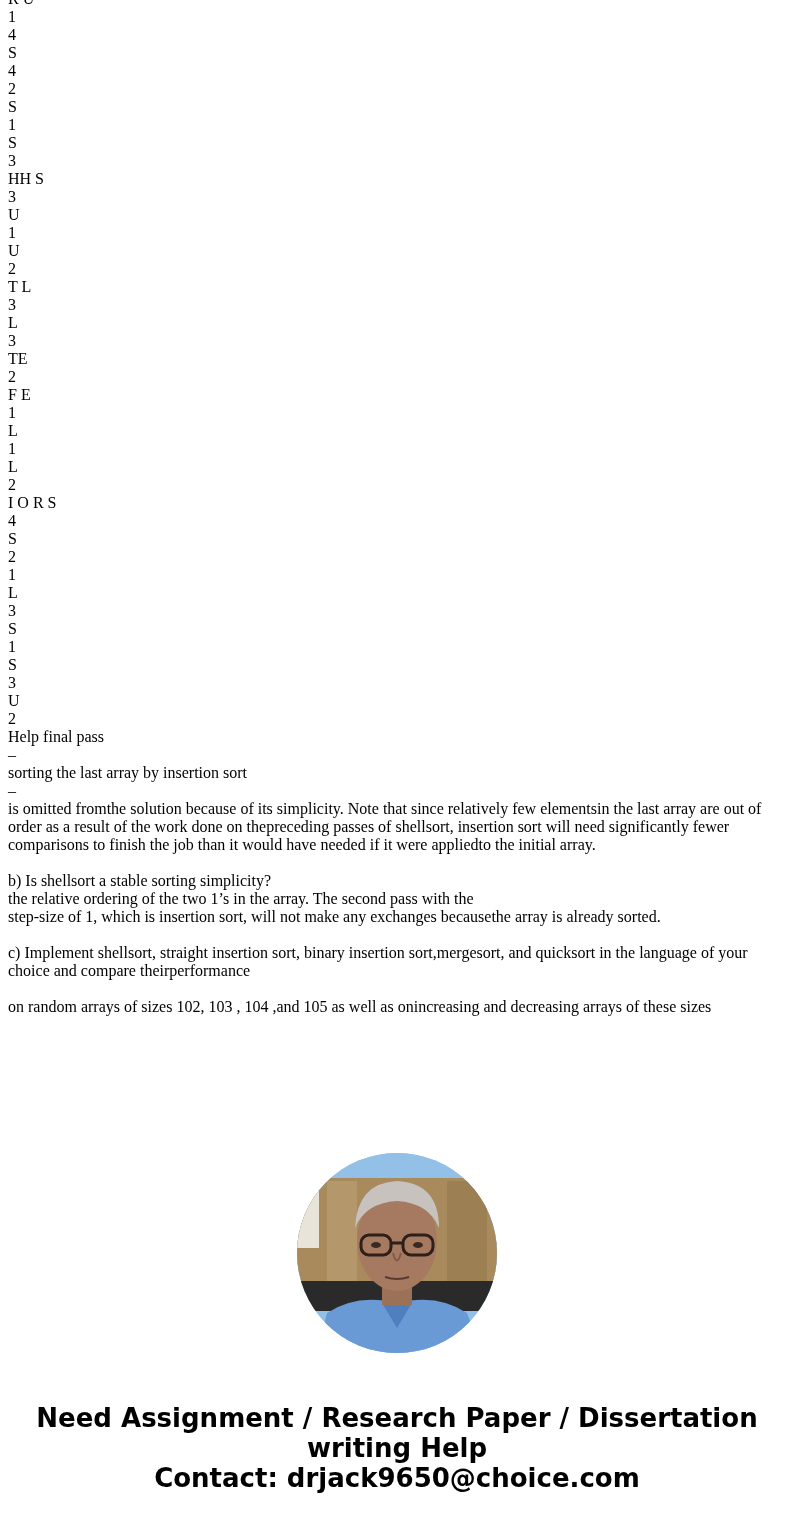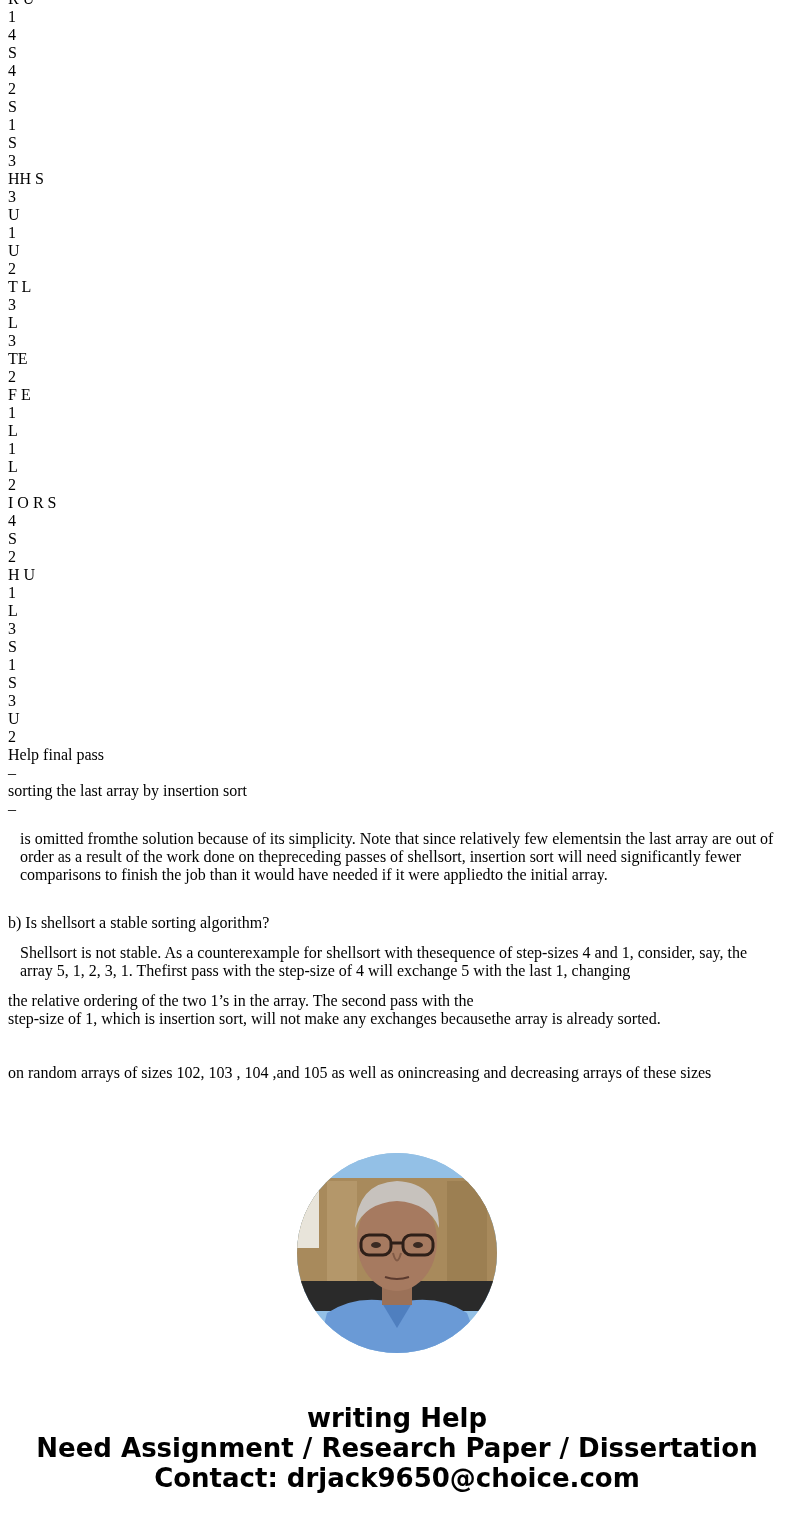--- a/index.html
+++ b/index.html
@@ -13,21 +13,21 @@
     line-height: 18px;
     color: #000000;
   }
   .content {
     position: absolute;
     left: 8px;
     top: -10px;
     width: 778px;
   }
   .line { display: block; white-space: pre-wrap; }
-  .para { margin: 12px; }
+  .para { margin: 0; }
   .blank { height: 18px; }
   .avatar-wrap {
     position: absolute;
     left: 297px;
     top: 1153px;
     width: 200px;
     height: 200px;
     border-radius: 50%;
     overflow: hidden;
     background: #8fbbe0;
@@ -77,45 +77,44 @@
       <span class="line">F E</span>
       <span class="line">1</span>
       <span class="line">L</span>
       <span class="line">1</span>
       <span class="line">L</span>
       <span class="line">2</span>
       <span class="line">I O R S</span>
       <span class="line">4</span>
       <span class="line">S</span>
       <span class="line">2</span>
-      <span class="line">H U</span>
       <span class="line">1</span>
       <span class="line">L</span>
       <span class="line">3</span>
       <span class="line">S</span>
       <span class="line">1</span>
       <span class="line">S</span>
       <span class="line">3</span>
       <span class="line">U</span>
       <span class="line">2</span>
     </div>
 
   <span class="line">Help final pass</span>
   <span class="line">–</span>
   <span class="line">sorting the last array by insertion sort</span>
   <span class="line">–</span>
   <p class="para">is omitted fromthe solution because of its simplicity. Note that since relatively few elementsin the last array are out of order as a result of the work done on thepreceding passes of shellsort, insertion sort will need significantly fewer comparisons to finish the job than it would have needed if it were appliedto the initial array.</p>
   <div class="blank"></div>
 
-  <span class="line">b) Is shellsort a stable sorting algorithm?</span>
-  <p class="para">Shellsort is not stable. As a counterexample for shellsort with thesequence of step-sizes 4 and 1, consider, say, the array 5, 1, 2, 3, 1. Thefirst pass with the step-size of 4 will exchange 5 with the last 1, changing</p>
+  <span class="line">b) Is shellsort a stable sorting simplicity?</span>
   <span class="line">the relative ordering of the two 1’s in the array. The second pass with the</span>
   <span class="line">step-size of 1, which is insertion sort, will not make any exchanges becausethe array is already sorted.</span>
   <div class="blank"></div>
 
+  <p class="para">c) Implement shellsort, straight insertion sort, binary insertion sort,mergesort, and quicksort in the language of your choice and compare theirperformance</p>
   <div class="blank"></div>
   <span class="line">on random arrays of sizes 102, 103 , 104 ,and 105 as well as onincreasing and decreasing arrays of these sizes</span>
 </div>
 
 <div class="avatar-wrap">
   <svg width="200" height="200" viewBox="0 0 200 200">
     <rect x="0" y="0" width="200" height="200" fill="#93c0e6"></rect>
     <rect x="0" y="25" width="200" height="110" fill="#a88a5c"></rect>
     <rect x="0" y="25" width="22" height="70" fill="#e8e4da"></rect>
     <rect x="30" y="28" width="30" height="100" fill="#b4976a"></rect>
@@ -130,16 +129,16 @@
     <rect x="106" y="82" width="30" height="20" rx="8" fill="none" stroke="#2e1f18" stroke-width="3"></rect>
     <line x1="94" y1="90" x2="106" y2="90" stroke="#2e1f18" stroke-width="3"></line>
     <ellipse cx="79" cy="92" rx="5" ry="3" fill="#3a2a22"></ellipse>
     <ellipse cx="121" cy="92" rx="5" ry="3" fill="#3a2a22"></ellipse>
     <path d="M96 100 Q100 115 104 100" fill="none" stroke="#805a46" stroke-width="2"></path>
     <path d="M88 124 Q100 128 112 124" fill="none" stroke="#5b3a2e" stroke-width="2"></path>
   </svg>
 </div>
 
 <div class="promo">
+  <span class="pl">Need Assignment / Research Paper / Dissertation</span>
   <span class="pl">writing Help</span>
-  <span class="pl">Need Assignment / Research Paper / Dissertation</span>
   <span class="pl">Contact: drjack9650@choice.com</span>
 </div>
 
 </body></html>

